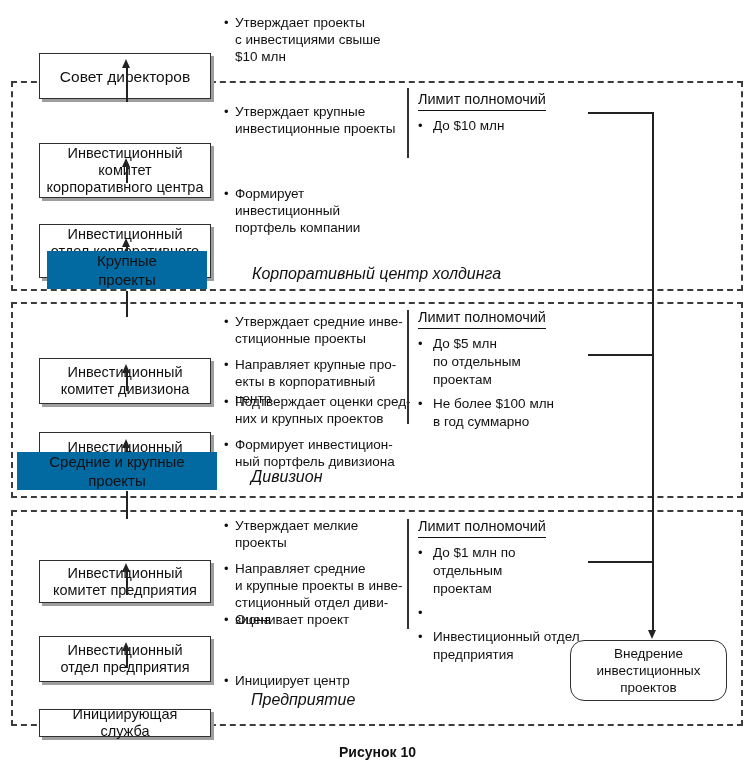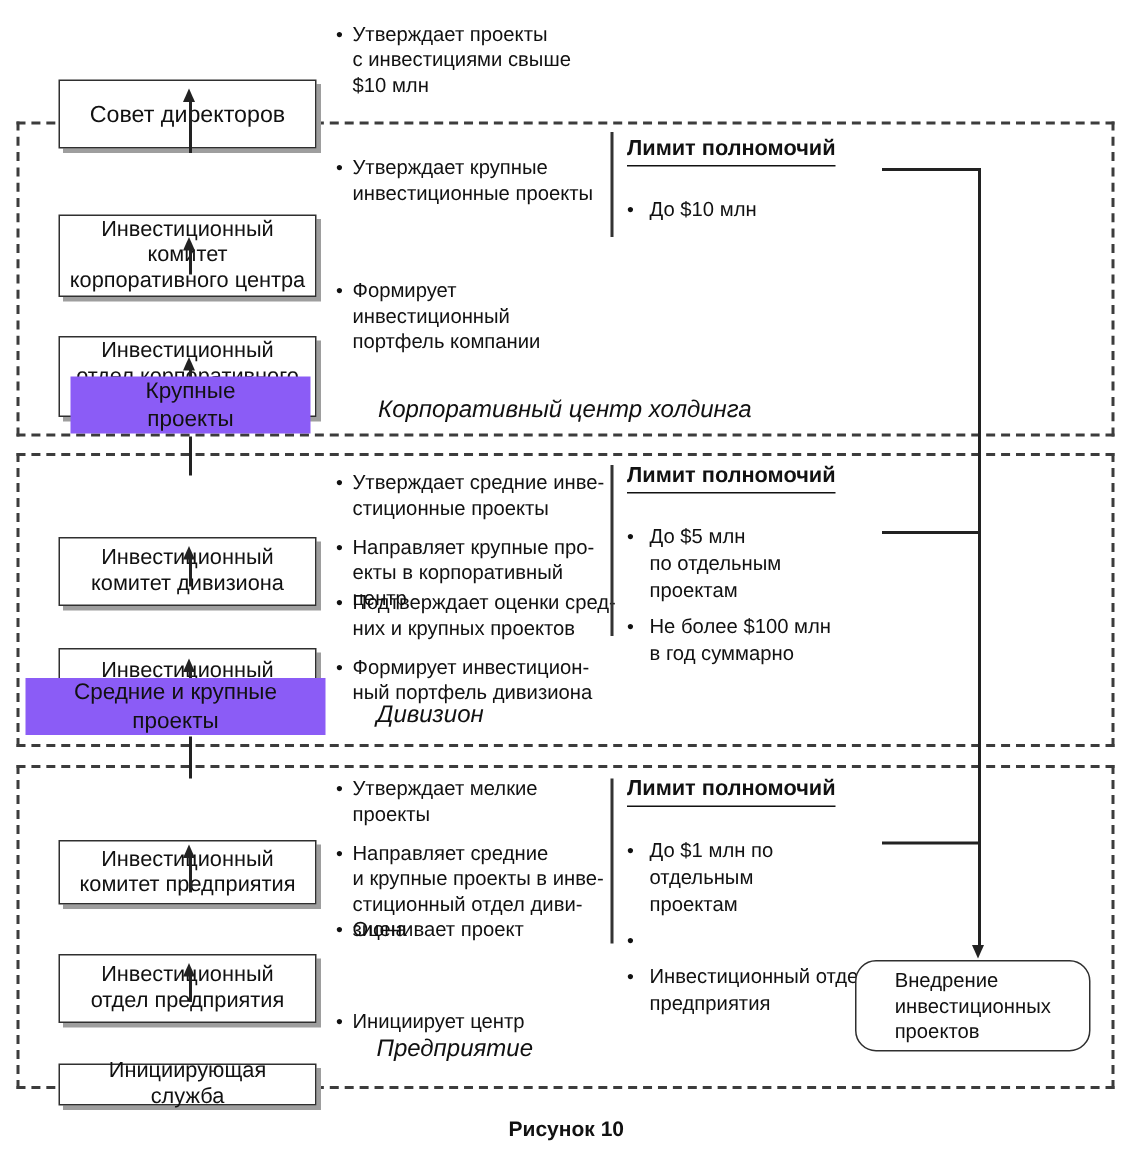--- a/index.html
+++ b/index.html
@@ -22,44 +22,44 @@
     position:absolute;left:11px;width:732px;box-sizing:border-box;
     border:2px dashed #3c3c3c;background:transparent;
   }
   
   .notes{position:absolute;left:224px;width:188px;font-size:13.5px;line-height:17px;}
   .note-item{display:flex;margin-bottom:9px;}
   .note-item:last-child{margin-bottom:0;}
   .note-item .dot{width:11px;flex:0 0 11px;font-size:13px;}
   
   .limit{position:absolute;left:418px;width:170px;font-size:13.5px;line-height:18px;}
-  .limit-head{font-weight:bold;font-size:14.5px;display:inline-block;
-    border-bottom:1.6px solid #111;padding-bottom:2px;margin-bottom:20px;}
+  .limit-head{font-weight:normal;font-size:14.5px;display:inline-block;
+    border-bottom:1.6px solid #111;padding-bottom:2px;margin-bottom:6px;}
   .limit .note-item{margin-bottom:6px;}
   .limit .note-item .dot{flex:0 0 15px;width:15px;}
   
   .vsep{position:absolute;left:407px;width:1.5px;background:#333;}
   
   .vline{position:absolute;width:1.6px;background:#222;}
   .hline{position:absolute;height:1.6px;background:#222;}
   .ah-up{position:absolute;width:0;height:0;
     border-left:4.5px solid transparent;border-right:4.5px solid transparent;
     border-bottom:9px solid #222;}
   .ah-down{position:absolute;width:0;height:0;
     border-left:4.5px solid transparent;border-right:4.5px solid transparent;
     border-top:9px solid #222;}
   
-  .flow-label{position:absolute;text-align:center;font-size:15px;line-height:19px;background:#8b5cf6;}
+  .flow-label{position:absolute;text-align:center;font-size:15px;line-height:19px;background:#0369a1;}
   
   .zone-label{position:absolute;font-style:italic;font-size:16px;margin-left:24px;}
   
   .result{
     position:absolute;left:570px;top:640px;width:157px;height:61px;box-sizing:border-box;
     border:1.6px solid #2f2f2f;border-radius:14px;background:#fff;
-    display:flex;align-items:center;justify-content:center;text-align:left;
+    display:flex;align-items:center;justify-content:center;text-align:center;
     font-size:13.5px;line-height:17px;
   }
   .caption{position:absolute;left:0;top:744px;width:755px;text-align:center;
     font-weight:bold;font-size:14px;}
 </style>
 </head>
 <body>
 
 <div id="canvas">
 

